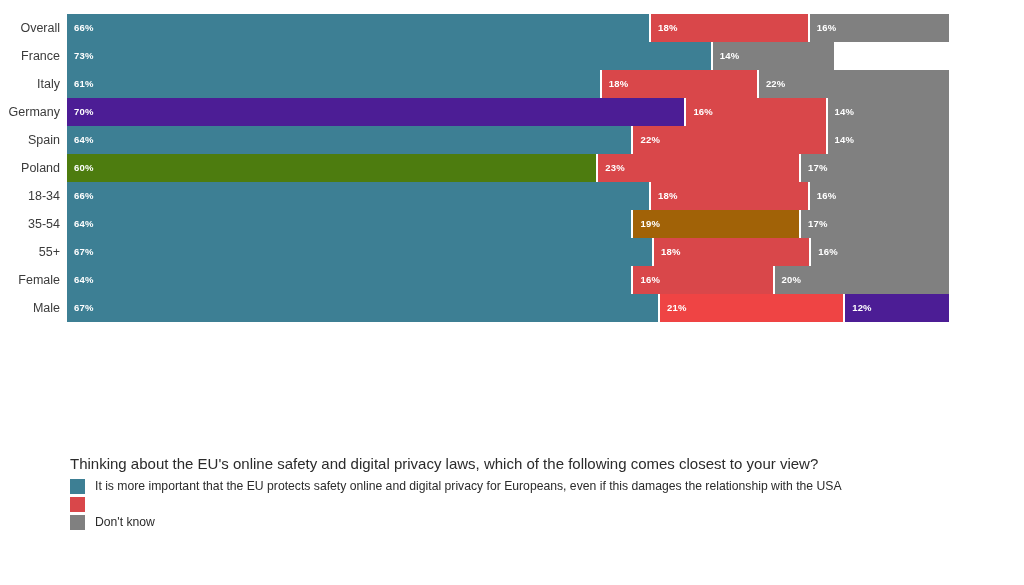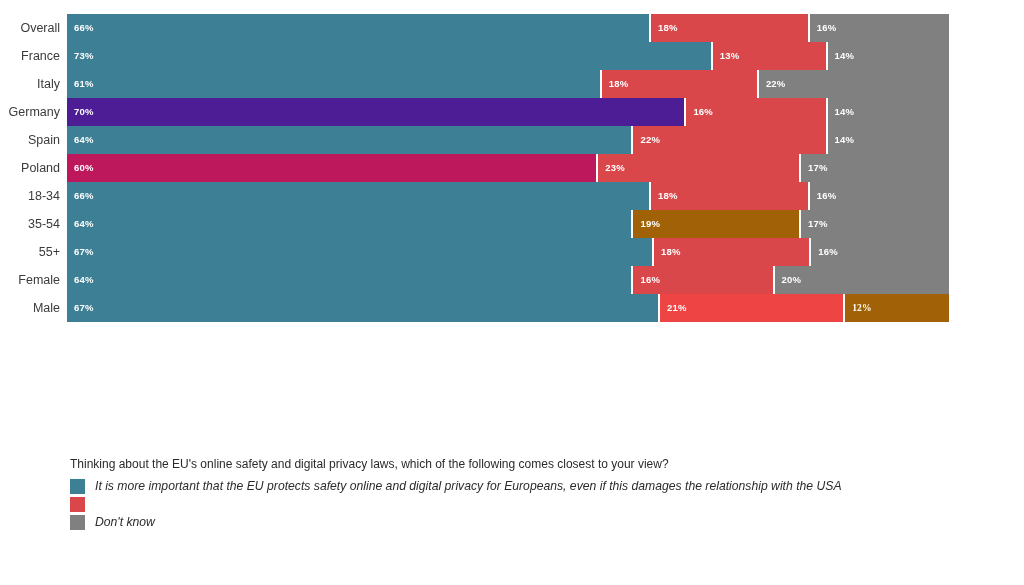--- a/index.html
+++ b/index.html
@@ -75,21 +75,21 @@
   }
 
   
   #legend {
     position: absolute;
     left: 70px;
     top: 456px;
     width: 900px;
   }
   .legend-question {
-    font-size: 12px;
+    font-size: 15px;
     color: #2b2b2b;
     line-height: 16px;
     margin-bottom: 5px;
     white-space: nowrap;
   }
   .legend-item {
     display: flex;
     align-items: center;
     height: 18px;
     margin-bottom: 0px;
@@ -98,21 +98,20 @@
     width: 15px;
     height: 15px;
     flex: 0 0 15px;
     margin-right: 10px;
   }
   .legend-text {
     font-size: 12.2px;
     color: #2b2b2b;
     line-height: 18px;
     white-space: nowrap;
-    font-style: italic;
   }
 </style>
 </head>
 <body>
 
 <div id="chart-root">
 
   <div id="plot">
       <div class="bar-row">
         <div class="row-label">Overall</div>
@@ -127,23 +126,20 @@
             <span class="seg-label">16%</span>
           </div>
         </div>
       </div>
       <div class="bar-row">
         <div class="row-label">France</div>
         <div class="bar-track">
           <div class="seg" style="flex: 0 0 73%; background: rgb(61, 127, 148);">
             <span class="seg-label">73%</span>
           </div>
-          <div class="seg" style="flex: 0 0 13%; background: rgb(217, 71, 74);">
-            <span class="seg-label">13%</span>
-          </div>
           <div class="seg" style="flex: 0 0 14%; background: rgb(128, 128, 128);">
             <span class="seg-label">14%</span>
           </div>
         </div>
       </div>
       <div class="bar-row">
         <div class="row-label">Italy</div>
         <div class="bar-track">
           <div class="seg" style="flex: 0 0 60.396%; background: rgb(61, 127, 148);">
             <span class="seg-label">61%</span>
@@ -180,21 +176,21 @@
             <span class="seg-label">22%</span>
           </div>
           <div class="seg" style="flex: 0 0 14%; background: rgb(128, 128, 128);">
             <span class="seg-label">14%</span>
           </div>
         </div>
       </div>
       <div class="bar-row">
         <div class="row-label">Poland</div>
         <div class="bar-track">
-          <div class="seg" style="flex: 0 0 60%; background: #be185d;">
+          <div class="seg" style="flex: 0 0 60%; background: #4d7c0f;">
             <span class="seg-label">60%</span>
           </div>
           <div class="seg" style="flex: 0 0 23%; background: rgb(217, 71, 74); padding-left: 33px;">
             <span class="seg-label">23%</span>
           </div>
           <div class="seg" style="flex: 0 0 17%; background: rgb(128, 128, 128);">
             <span class="seg-label">17%</span>
           </div>
         </div>
       </div>
@@ -256,21 +252,21 @@
       </div>
       <div class="bar-row">
         <div class="row-label">Male</div>
         <div class="bar-track">
           <div class="seg" style="flex: 0 0 67%; background: rgb(61, 127, 148);">
             <span class="seg-label">67%</span>
           </div>
           <div class="seg" style="flex: 0 0 21%; background: #ef4444;">
             <span class="seg-label">21%</span>
           </div>
-          <div class="seg" style="flex: 0 0 12%; background: #a16207; font-family: Liberation Serif, serif;">
+          <div class="seg" style="flex: 0 0 12%; background: #4c1d95;">
             <span class="seg-label">12%</span>
           </div>
         </div>
       </div>
     </div>
 
   <div id="legend">
     <div class="legend-question">Thinking about the EU's online safety and digital privacy laws, which of the following comes closest to your view?</div>
 
     <div class="legend-item">

